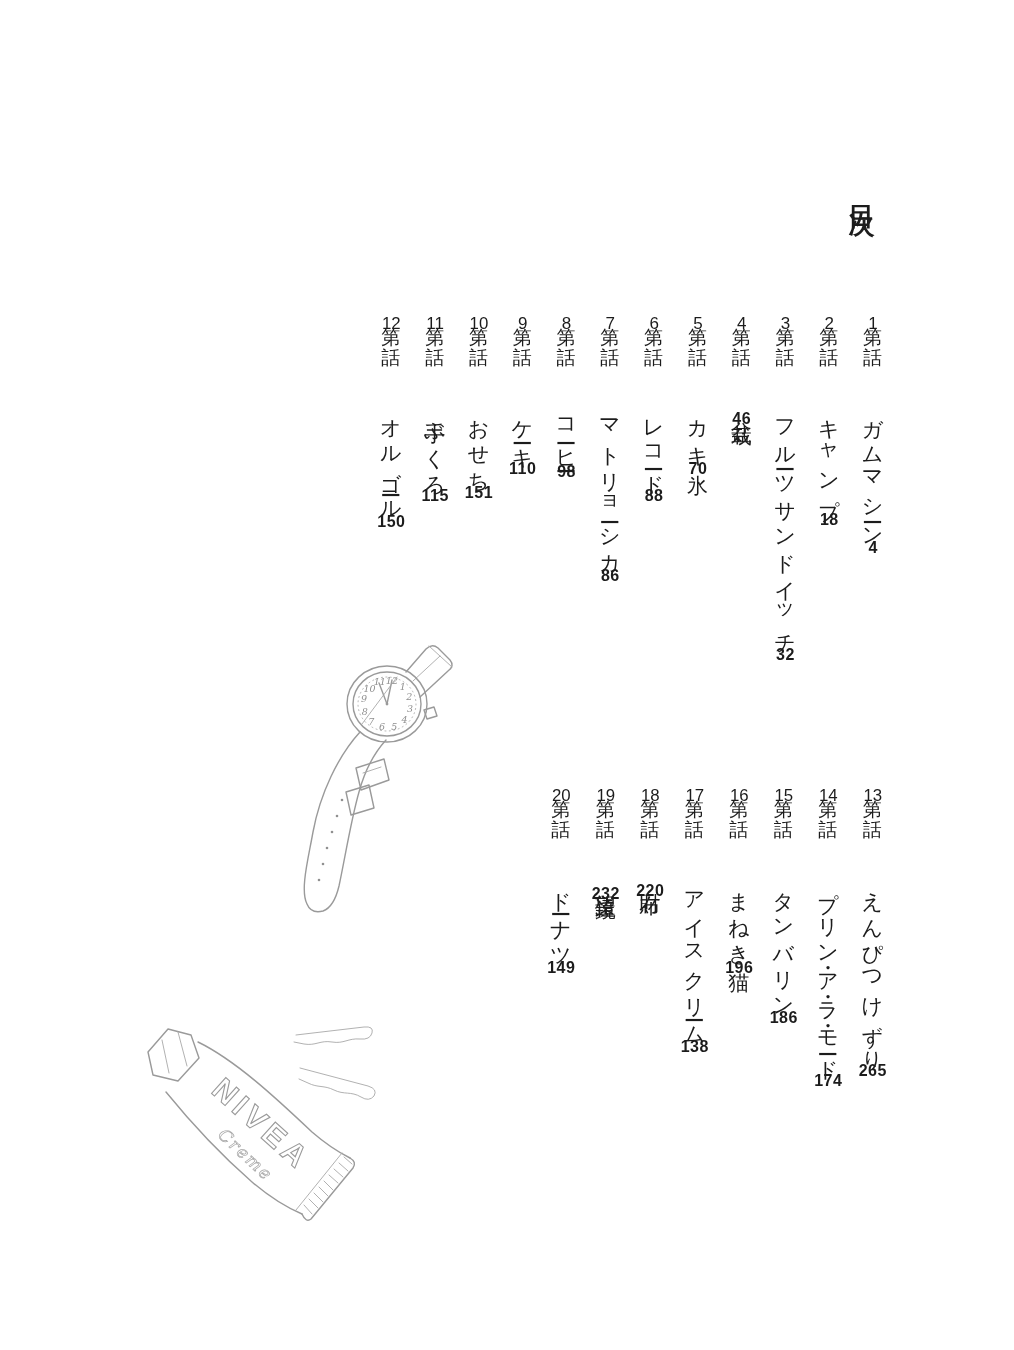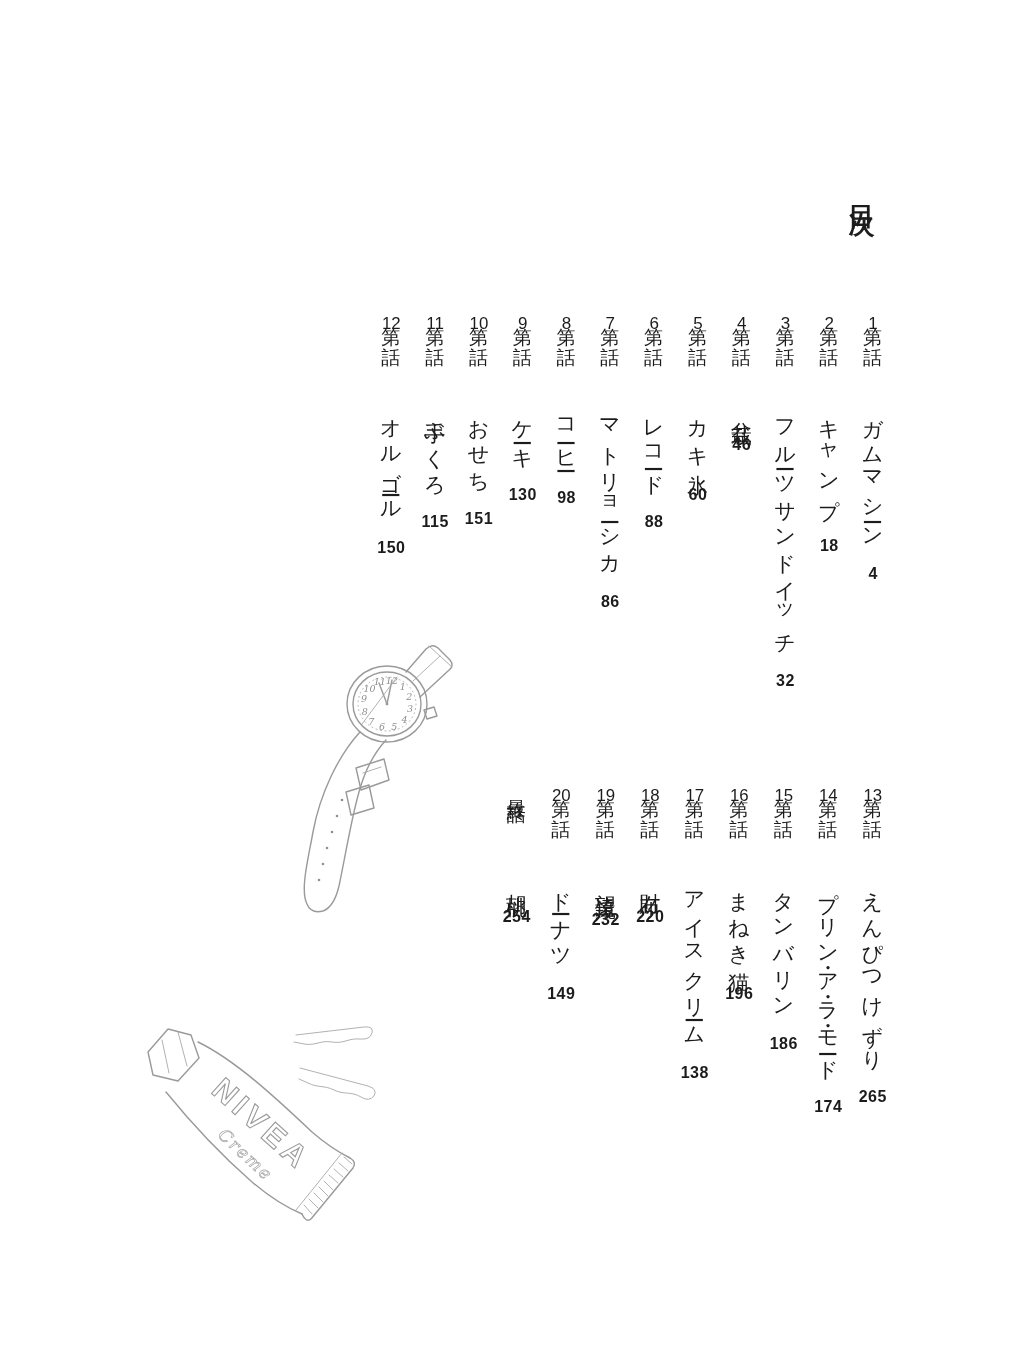--- a/index.html
+++ b/index.html
@@ -36,21 +36,20 @@
   .chapter .tcy {
     text-combine-upright:all;
     font-family:"Liberation Sans",sans-serif;
     font-size:17px; letter-spacing:0;
   }
   .title-txt {
     writing-mode:vertical-rl; text-orientation:mixed; line-height:1;
     font-size:21px; letter-spacing:2.5px; font-weight:500;
   }
   .page-num {
-    margin-top:26px;
     font-family:"Liberation Sans",sans-serif;
     font-size:16px; font-weight:600; letter-spacing:0.5px;
   }
   
   .illus { position:absolute; }
   #watch-illus { left:280px; top:640px; }
   #nivea-illus { left:120px; top:1012px; }
   .sk { fill:none; stroke:#9a9a9a; stroke-width:1.4; stroke-linecap:round; stroke-linejoin:round; }
   .sk-thin { fill:none; stroke:#a8a8a8; stroke-width:0.9; stroke-linecap:round; }
   .clock-num {
@@ -96,21 +95,21 @@
 
     <div class="toc-entry">
       <div class="chapter"><span>第</span><span class="tcy">4</span><span>話</span></div>
       <div class="title-txt">盆栽</div>
       <div class="page-num">46</div>
     </div>
 
     <div class="toc-entry">
       <div class="chapter"><span>第</span><span class="tcy">5</span><span>話</span></div>
       <div class="title-txt">カキ氷</div>
-      <div class="page-num">60</div>
+      <div class="page-num">70</div>
     </div>
 
     <div class="toc-entry">
       <div class="chapter"><span>第</span><span class="tcy">6</span><span>話</span></div>
       <div class="title-txt">レコード</div>
       <div class="page-num">88</div>
     </div>
 
     <div class="toc-entry">
       <div class="chapter"><span>第</span><span class="tcy">7</span><span>話</span></div>
@@ -120,21 +119,21 @@
 
     <div class="toc-entry">
       <div class="chapter"><span>第</span><span class="tcy">8</span><span>話</span></div>
       <div class="title-txt">コーヒー</div>
       <div class="page-num">98</div>
     </div>
 
     <div class="toc-entry">
       <div class="chapter"><span>第</span><span class="tcy">9</span><span>話</span></div>
       <div class="title-txt">ケーキ</div>
-      <div class="page-num">130</div>
+      <div class="page-num">110</div>
     </div>
 
     <div class="toc-entry">
       <div class="chapter"><span>第</span><span class="tcy">10</span><span>話</span></div>
       <div class="title-txt">おせち</div>
       <div class="page-num">151</div>
     </div>
 
     <div class="toc-entry">
       <div class="chapter"><span>第</span><span class="tcy">11</span><span>話</span></div>
@@ -190,25 +189,20 @@
       <div class="title-txt">望遠鏡</div>
       <div class="page-num">232</div>
     </div>
 
     <div class="toc-entry">
       <div class="chapter"><span>第</span><span class="tcy">20</span><span>話</span></div>
       <div class="title-txt">ドーナツ</div>
       <div class="page-num">149</div>
     </div>
 
-    <div class="toc-entry">
-      <div class="chapter"><span>最終話</span></div>
-      <div class="title-txt">胡桃</div>
-      <div class="page-num">254</div>
-    </div>
   </div>
 
   <svg id="watch-illus" class="illus" width="180" height="285" viewBox="0 0 180 285">
 
     <g>
       <path class="sk" d="M 126,32 L 146,9 Q 152,3 158,8 L 170,20 Q 175,26 168,31 L 140,57"></path>
       <path class="sk-thin" d="M 133,41 L 160,16"></path>
       <path class="sk-thin" d="M 149,6 L 172,27"></path>
     </g>
 

